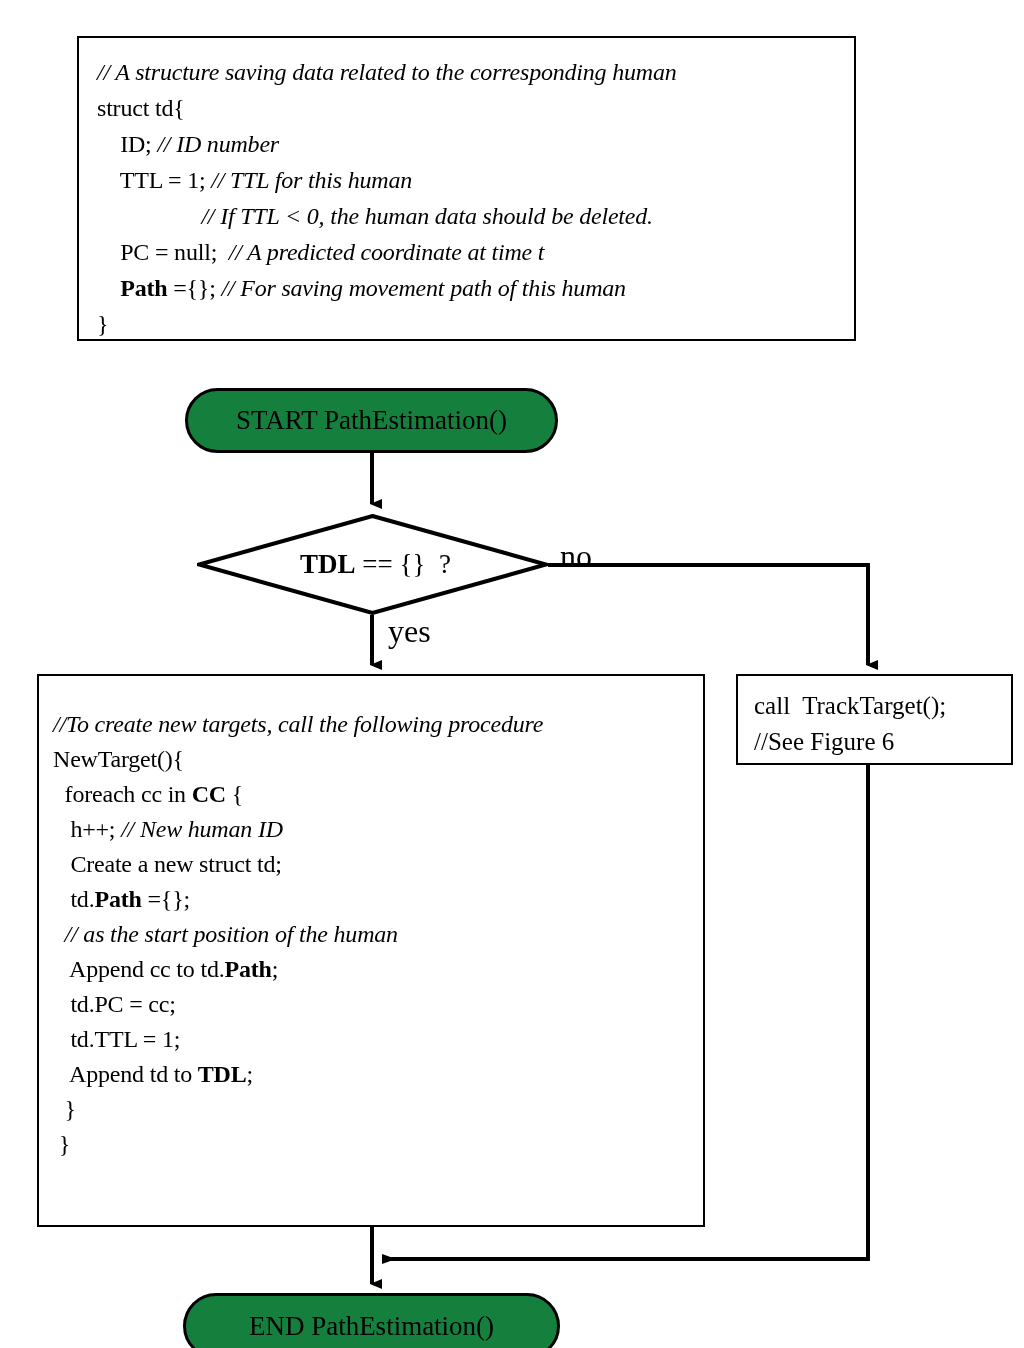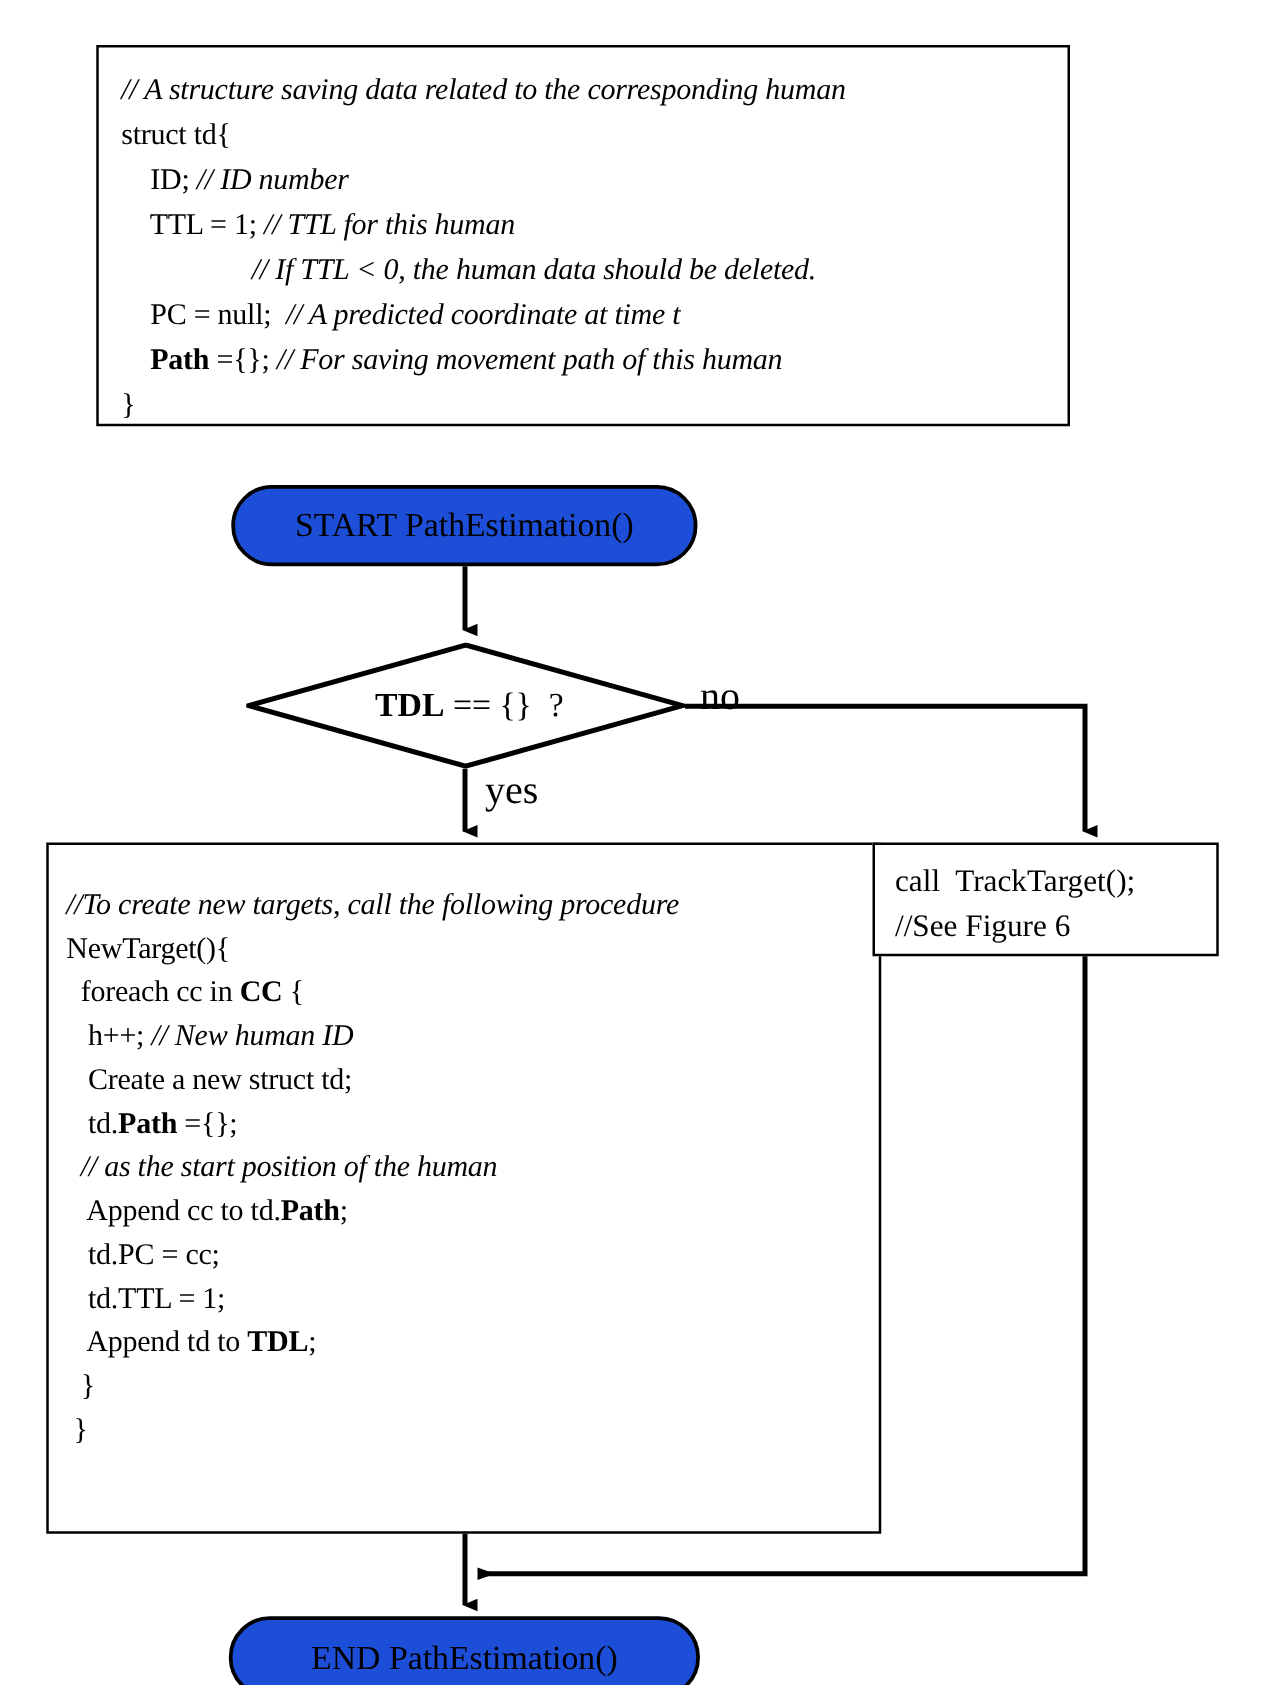--- a/index.html
+++ b/index.html
@@ -54,41 +54,41 @@
     padding: 31px 0 0 14px;
   }
   #newtarget-box .code-line {
     font-size: 24px;
     line-height: 35px;
     letter-spacing: -0.2px;
   }
 
   
   #tracktarget-box {
-    left: 698px;
+    left: 736px;
     top: 652px;
     width: 277px;
     height: 91px;
     padding: 12px 0 0 16px;
   }
   #tracktarget-box .code-line {
     font-size: 25px;
     line-height: 36px;
   }
 
   .it { font-style: italic; }
   .bd { font-weight: bold; }
 
   
   .oval {
     position: absolute;
     box-sizing: border-box;
     border: 3px solid #000000;
     border-radius: 999px;
-    background: #1d4ed8;
+    background: #15803d;
     display: flex;
     align-items: center;
     justify-content: center;
     font-size: 27px;
     white-space: pre;
   }
   #start-node {
     left: 185px;
     top: 366px;
     width: 373px;

